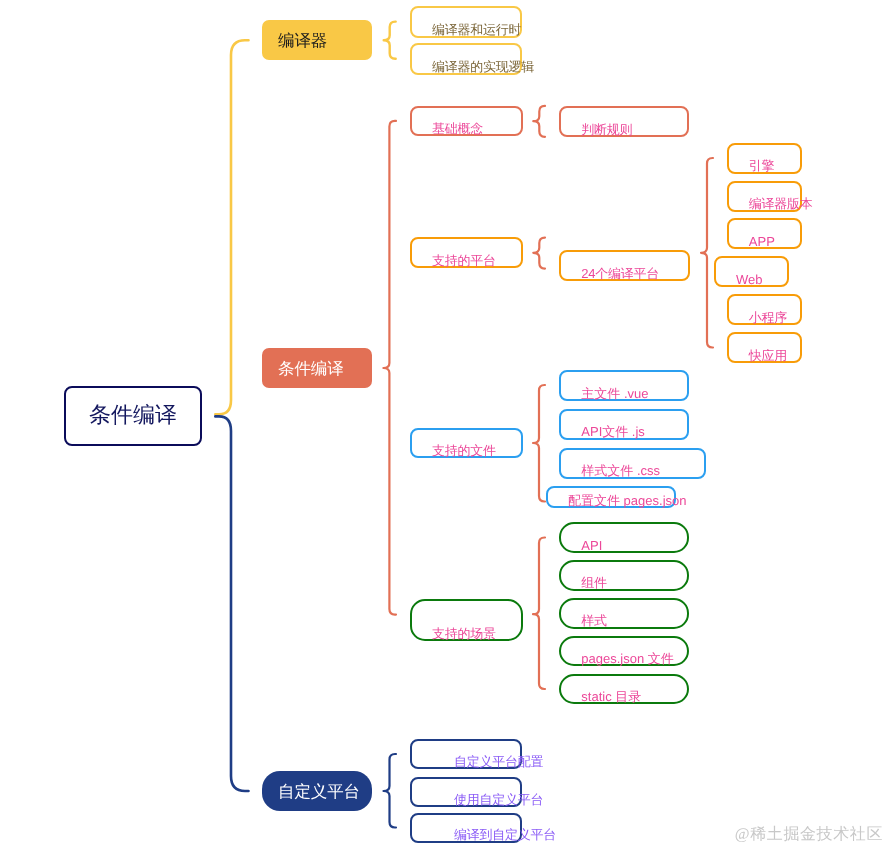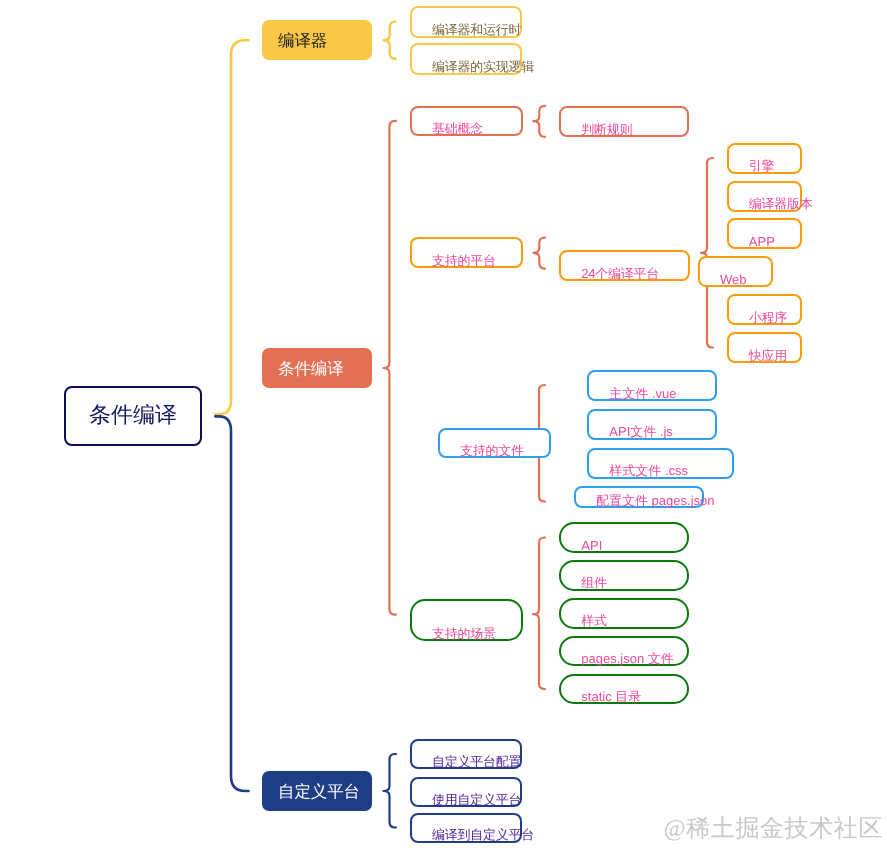--- a/index.html
+++ b/index.html
@@ -15,42 +15,42 @@
   .node > span{display:block;line-height:1;position:relative;top:0.8px;}
 
   
   .leaf{border:2.4px solid #000;padding-left:20px;justify-content:flex-start;align-items:flex-end;}
   .leaf > span{font-size:13px;letter-spacing:-0.25px;color:#ec4899;}
   .leaf.lat > span{letter-spacing:0;}
   .leaf.yel{border-color:#f9c846;}
   .leaf.yel > span{color:#7b6639;}
   .leaf.red{border-color:#e27055;}
   .leaf.org{border-color:#f89c08;}
-  .leaf.blu{border-color:#2b9ff0;margin-left:28px;}
+  .leaf.blu{border-color:#2b9ff0;}
   .leaf.grn{border-color:#0b7a0d;border-radius:15px;}
   .leaf.nvy{border-color:#1f3d85;}
-  .leaf.nvy > span{color:#4c1d95;}
+  .leaf.nvy > span{color:#8b5cf6;margin-left:22px;}
 
   
   .branch{border:none;border-radius:7px;padding-left:16.2px;justify-content:flex-start;}
   .branch > span{font-size:16.5px;letter-spacing:-0.15px;top:1.3px;}
   .branch.b0{background:#f9c846;}
   .branch.b0 > span{color:#1d1d1d;}
   .branch.b1{background:#e27055;}
   .branch.b1 > span{color:#ffffff;}
-  .branch.b2{background:#1f3d85;}
+  .branch.b2{background:#1f3d85;border-radius:18px;}
   .branch.b2 > span{color:#ffffff;}
 
   
   .root{border:2.8px solid #0b0c5a;border-radius:8px;justify-content:center;}
   .root > span{font-size:22px;letter-spacing:0;color:#13175e;top:-0.5px;}
 
   .watermark{position:absolute;right:4px;bottom:6px;
              font-family:"Liberation Serif",serif;
-             color:#c8c8c8;font-size:24px;letter-spacing:0.6px;white-space:nowrap;}
+             color:#c8c8c8;font-size:16px;letter-spacing:0.6px;white-space:nowrap;}
 </style>
 </head>
 <body>
 
 <div id="stage" style="background: rgb(255, 255, 255);">
 
   <svg id="links" viewBox="0 0 887 851">
 
     <path fill="none" stroke-width="2.6" stroke-linecap="round" stroke-linejoin="round" d="M 215.3 414.3 L 219 414.3 Q 231 414.3 231 400 L 231 55 Q 231 40.2 245 40.2 L 248.5 40.2" stroke="#f9c846"></path>
 
@@ -112,21 +112,21 @@
       </div>
   <div class="node leaf org" style="left:726.8px;top:142.6px;width:75px;height:31px">
         <span>引擎</span>
       </div>
   <div class="node leaf org" style="left:726.8px;top:180.5px;width:75px;height:31px">
         <span>编译器版本</span>
       </div>
   <div class="node leaf org lat" style="left:726.8px;top:218.4px;width:75px;height:31px">
         <span>APP</span>
       </div>
-  <div class="node leaf org lat" style="left:698px;top:256.3px;width:75px;height:31px">
+  <div class="node leaf org lat" style="left:714px;top:256.3px;width:75px;height:31px">
         <span>Web</span>
       </div>
   <div class="node leaf org" style="left:726.8px;top:294.2px;width:75px;height:31px">
         <span>小程序</span>
       </div>
   <div class="node leaf org" style="left:726.8px;top:332.2px;width:75px;height:31px">
         <span>快应用</span>
       </div>
   <div class="node leaf blu lat" style="left:559.3px;top:369.9px;width:129.9px;height:31px">
         <span>主文件 .vue</span>

